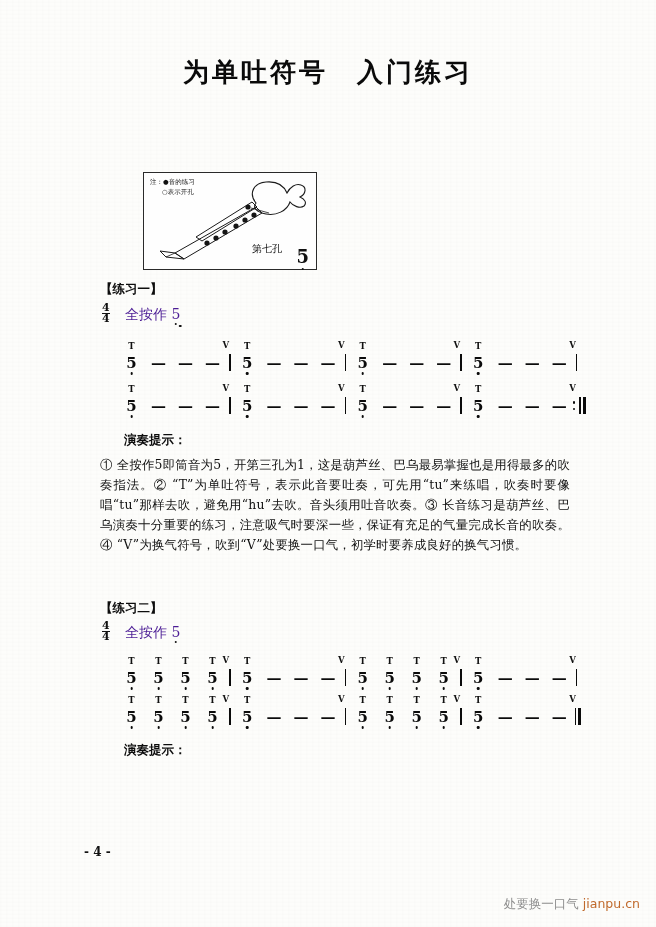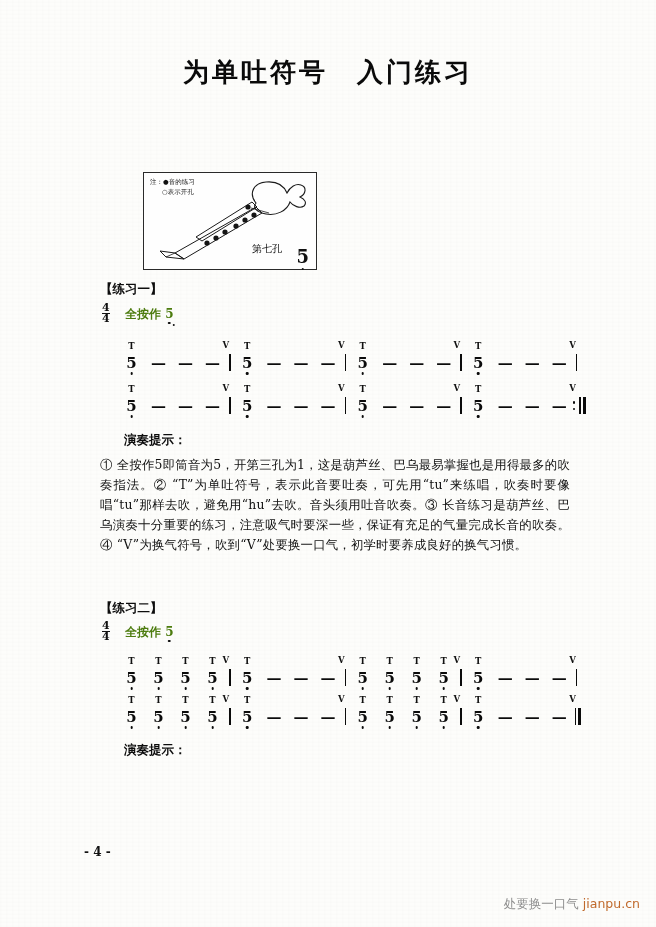--- a/index.html
+++ b/index.html
@@ -127,23 +127,22 @@
     font-weight: bold;
     line-height: 10px;
     text-align: center;
     color: #111;
   }
   .timesig .num { display: block; }
   .timesig .den { display: block; border-top: 1.3px solid #111; }
   .allclose {
     position: absolute;
     font-family: "DejaVu Serif", serif;
-    font-size: 12px;
-    color: #4d7c0f;
-    font-weight: bold;
+    font-size: 14px;
+    color: #4c1d95;
   }
 
   .staff {
     position: absolute;
     height: 34px;
     font-family: "DejaVu Serif", serif;
     display: flex;
     align-items: flex-end;
   }
   .cell {

